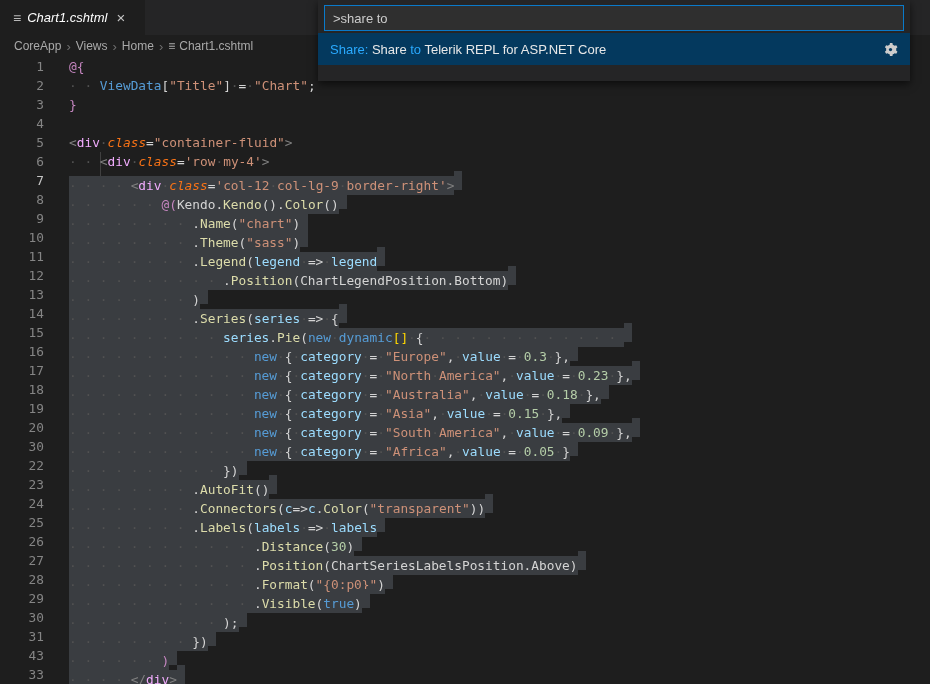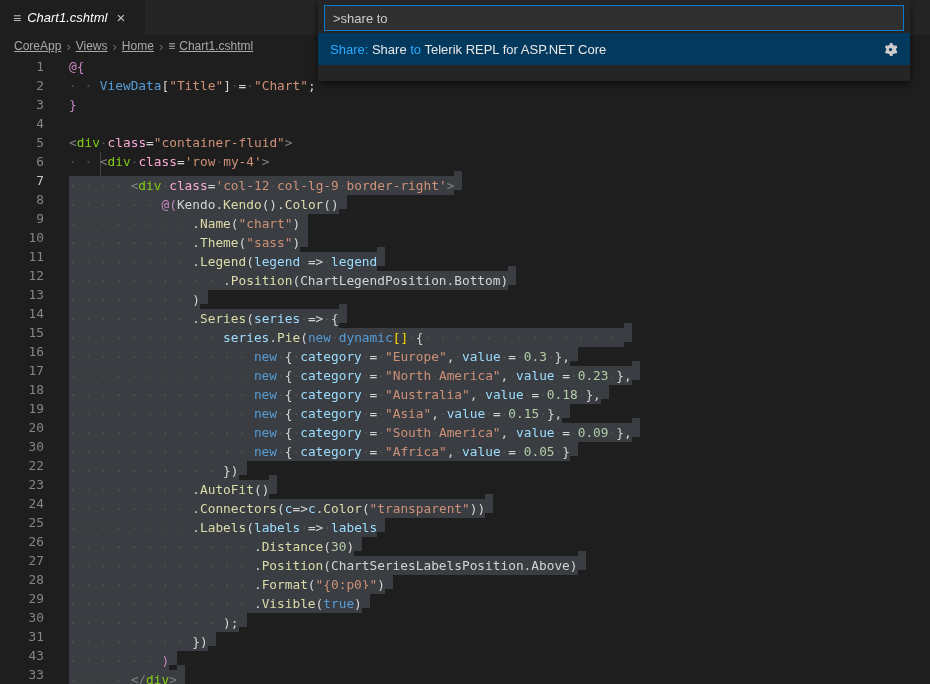--- a/index.html
+++ b/index.html
@@ -11,21 +11,21 @@
   .tabbar { position:absolute; left:0; top:0; width:930px; height:35px; background:#252526; }
   .tab { position:absolute; left:0; top:0; height:35px; width:145px; background:#1e1e1e;
     display:flex; align-items:center; padding:0 8px 0 13px; }
   .ficon { color:#b8b8b8; font-size:14px; margin-right:6px; line-height:1; }
   .tab-label { color:#ffffff; font-style:italic; font-size:13px; white-space:nowrap; }
   .tab-close { color:#c5c5c5; font-size:15px; margin-left:9px; cursor:pointer; }
 
   
   .breadcrumbs { position:absolute; left:0; top:35px; width:930px; height:22px; background:#1e1e1e;
     display:flex; align-items:center; padding-left:14px; font-size:12px; color:#a9a9a9; }
-  .crumb { cursor:pointer;text-decoration:underline; }
+  .crumb { cursor:pointer; }
   .crumb-sep { color:#6e6e6e; margin:0 5px; font-size:13px; }
   .crumb-ficon { color:#a9a9a9; margin-right:4px; font-size:12px; }
 
   
   .editor { position:absolute; left:0; top:57px; width:930px; height:627px;
     font-family:"DejaVu Sans Mono", monospace; font-size:12.8px; line-height:19px; }
   .guide { position:absolute; width:1px; background:#404040; z-index:0; }
   .gutter { position:absolute; left:0; top:0; width:69px; z-index:2; }
   .lnum { height:19px; text-align:right; padding-right:25px; color:#858585; cursor:pointer; }
   .lnum.active { color:#c6c6c6; }
@@ -35,22 +35,22 @@
   .lc.sel { background:#3a3d41; }
   .nlsel { display:inline-block; width:8px; height:19px; background:#3a3d41; }
   .tok-pl  { color:#d4d4d4; }
   .tok-kw  { color:#569cd6; }
   .tok-str { color:#ce9178; }
   .tok-num { color:#b5cea8; }
   .tok-fn  { color:#dcdcaa; }
   .tok-var { color:#9cdcfe; }
   .tok-rz  { color:#c586c0; }
   .tok-tb  { color:#808080; }
-  .tok-tag { color:#84cc16; }
-  .tok-attr{ color:#f9a8d4; }
+  .tok-tag { color:#f0abfc; }
+  .tok-attr{ color:#f97316;font-style:italic; }
   .tok-brk { color:#ffd700; }
   .ws { color:#525252; }
 
   
   .palette { position:absolute; left:318px; top:0; width:592px; background:#252526; z-index:10;
     padding:5px 6px 0 6px; box-shadow:0 3px 8px rgba(0,0,0,0.6); }
   .palette-input { display:block; width:580px; height:26px; background:#2f2f2f;
     border:1px solid #0a7aca; color:#cccccc; font-size:13px; padding:8px 8px; outline:none;
     font-family:"Liberation Sans", sans-serif; }
   .palette-row { height:24px; margin:2px -6px 16px -6px; display:flex; align-items:center;

